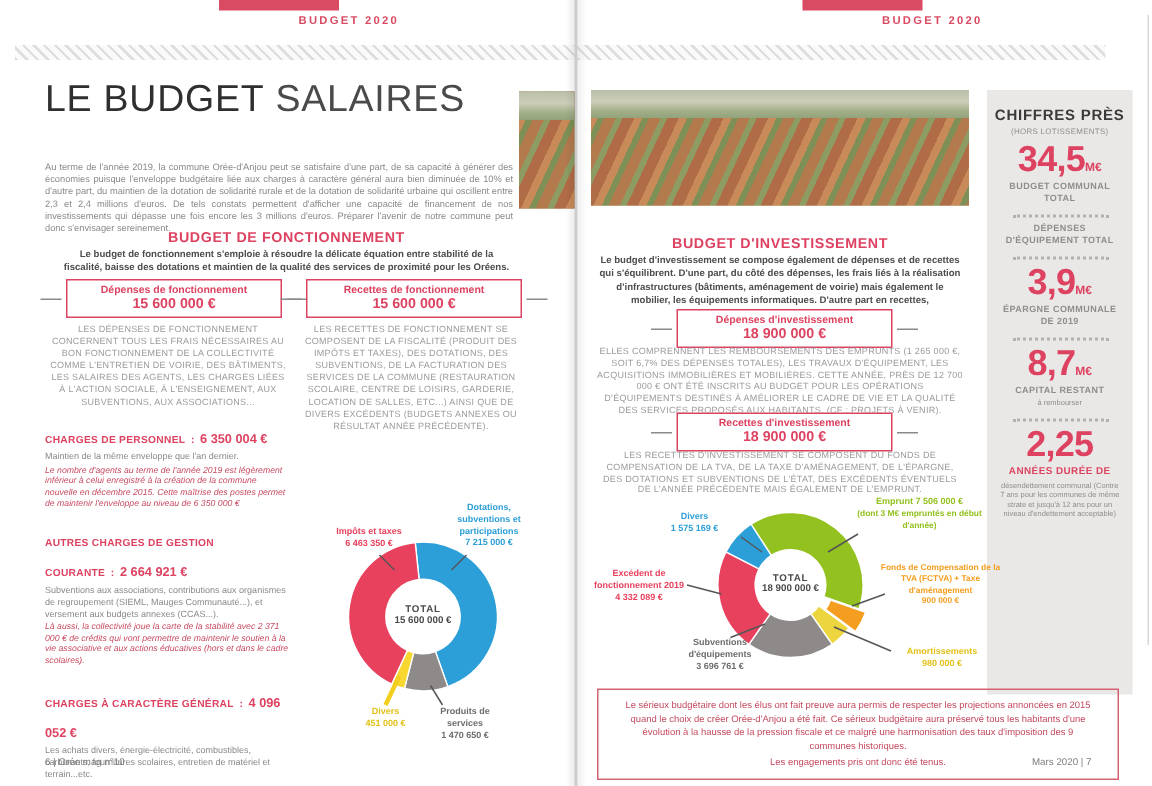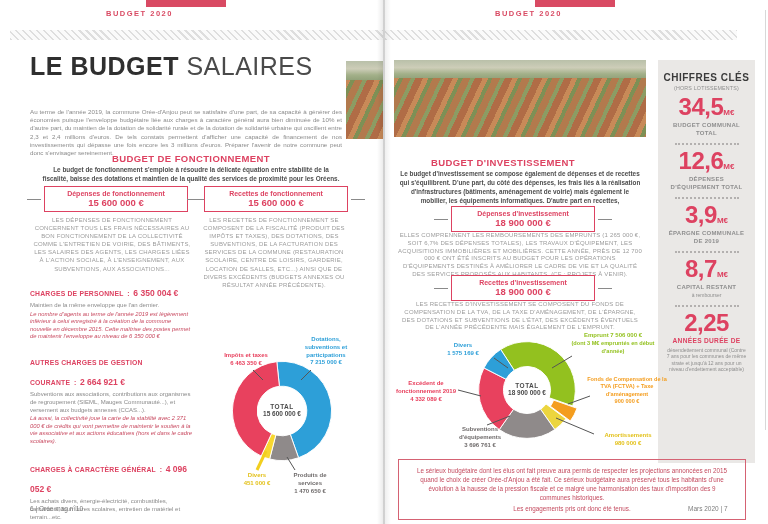--- a/index.html
+++ b/index.html
@@ -2,28 +2,28 @@
 <html><head>
 <meta charset="utf-8">
 <style>
   html,body{margin:0;padding:0;background:#e8e8e8;}
   #spread{position:relative;width:768px;height:524px;background:#ffffff;overflow:hidden;
           font-family:"Liberation Sans",sans-serif;color:#555;}
   .abs{position:absolute;}
 
   
   .tab{height:7px;width:80px;background:#d94a63;}
-  .tab-label{width:160px;text-align:left;font-size:7.5px;font-weight:700;color:#d94a63;letter-spacing:1.5px;}
+  .tab-label{width:160px;text-align:right;font-size:7.5px;font-weight:700;color:#d94a63;letter-spacing:1.5px;}
 
   
   .hatch{height:10px;background:repeating-linear-gradient(45deg,#dedede 0 1.6px,#fafafa 1.6px 5px);}
 
   
   .title{font-size:25px;letter-spacing:.5px;color:#2f2f2f;}
-  .title .strong{font-weight:700;}
+  .title .strong{font-weight:400;}
   .title .light{font-weight:300;color:#4a4a4a;}
 
   .intro-lead{width:312px;font-size:7.3px;line-height:1.35;color:#e0506a;}
   .intro-body{width:312px;font-size:6.2px;line-height:1.32;color:#8a8a8a;text-align:justify;}
 
   .photo{background:
     linear-gradient(180deg,#b9c0a9 0%,#cdcdb8 10%,#a3b089 18%,#93a37b 24%,rgba(0,0,0,0) 24%),
     repeating-linear-gradient(115deg,#b06c46 0 7px,#c88a58 7px 12px,#7e9055 12px 16px,#b27a4d 16px 23px,#8c9c63 23px 27px),
     linear-gradient(180deg,#9fae8b,#a97a52);}
 
@@ -156,30 +156,29 @@
 
   <div class="abs footer" style="left:30px;top:505px;">6   |   Orée mag n°10</div>
 
   <div class="abs tab" style="left:535px;top:0;"></div>
   <div class="abs tab-label" style="left:495px;top:9px;">BUDGET 2020</div>
   <div class="abs hatch" style="left:385px;top:30px;width:352px;"></div>
 
   <div class="abs photo" style="left:394px;top:60px;width:252px;height:77px;"></div>
 
   <div class="abs sidebar" style="left:658px;top:60px;">
-    <div class="kf-title">CHIFFRES CLÉS</div>
+    <div class="kf-title">CHIFFRES PRÈS</div>
     <div class="kf-sub">(HORS LOTISSEMENTS)</div>
     <div class="kf-item">
       <div><span class="kf-value">34,5</span><span class="kf-unit">M€</span></div>
       <div class="kf-label">BUDGET COMMUNAL TOTAL</div>
 
       <div class="kf-sep"></div>
     </div>
     <div class="kf-item">
-      <div><span class="kf-value">12,6</span><span class="kf-unit">M€</span></div>
       <div class="kf-label">DÉPENSES D'ÉQUIPEMENT TOTAL</div>
 
       <div class="kf-sep"></div>
     </div>
     <div class="kf-item">
       <div><span class="kf-value">3,9</span><span class="kf-unit">M€</span></div>
       <div class="kf-label">ÉPARGNE COMMUNALE DE 2019</div>
 
       <div class="kf-sep"></div>
     </div>
@@ -189,21 +188,21 @@
       <div class="kf-note">à rembourser</div>
       <div class="kf-sep"></div>
     </div>
     <div class="kf-item">
       <div><span class="kf-value">2,25</span><span class="kf-unit"></span></div>
       <div class="kf-label">ANNÉES DURÉE DE</div>
       <div class="kf-note">désendettement communal (Contre 7 ans pour les communes de même strate et jusqu'à 12 ans pour un niveau d'endettement acceptable)</div>
     </div>
   </div>
 
-  <div class="abs sec-title" style="left:377px;top:157px;width:252px;">BUDGET D'INVESTISSEMENT</div>
+  <div class="abs sec-title" style="left:394px;top:157px;width:252px;">BUDGET D'INVESTISSEMENT</div>
   <div class="abs sec-sub" style="left:398px;top:170px;width:244px;">Le budget d'investissement se compose également de dépenses et de recettes qui s'équilibrent. D'une part, du côté des dépenses, les frais liés à la réalisation d'infrastructures (bâtiments, aménagement de voirie) mais également le mobilier, les équipements informatiques. D'autre part en recettes, l'autofinancement et les subventions.</div>
 
   <div class="abs stat-box" style="left:451px;top:206px;width:138px;">
     <div class="bl">Dépenses d'investissement</div>
     <div class="bv">18 900 000 €</div>
   </div>
   <div class="abs lead" style="left:398px;top:232px;width:244px;line-height:1.3;">ELLES COMPRENNENT LES REMBOURSEMENTS DES EMPRUNTS (1 265 000 €, SOIT 6,7% DES DÉPENSES TOTALES), LES TRAVAUX D'ÉQUIPEMENT, LES ACQUISITIONS IMMOBILIÈRES ET MOBILIÈRES. CETTE ANNÉE, PRÈS DE 12 700 000 € ONT ÉTÉ INSCRITS AU BUDGET POUR LES OPÉRATIONS D'ÉQUIPEMENTS DESTINÉS À AMÉLIORER LE CADRE DE VIE ET LA QUALITÉ DES SERVICES PROPOSÉS AUX HABITANTS. (CF : PROJETS À VENIR).</div>
 
   <div class="abs stat-box" style="left:451px;top:275px;width:138px;">
     <div class="bl">Recettes d'investissement</div>

